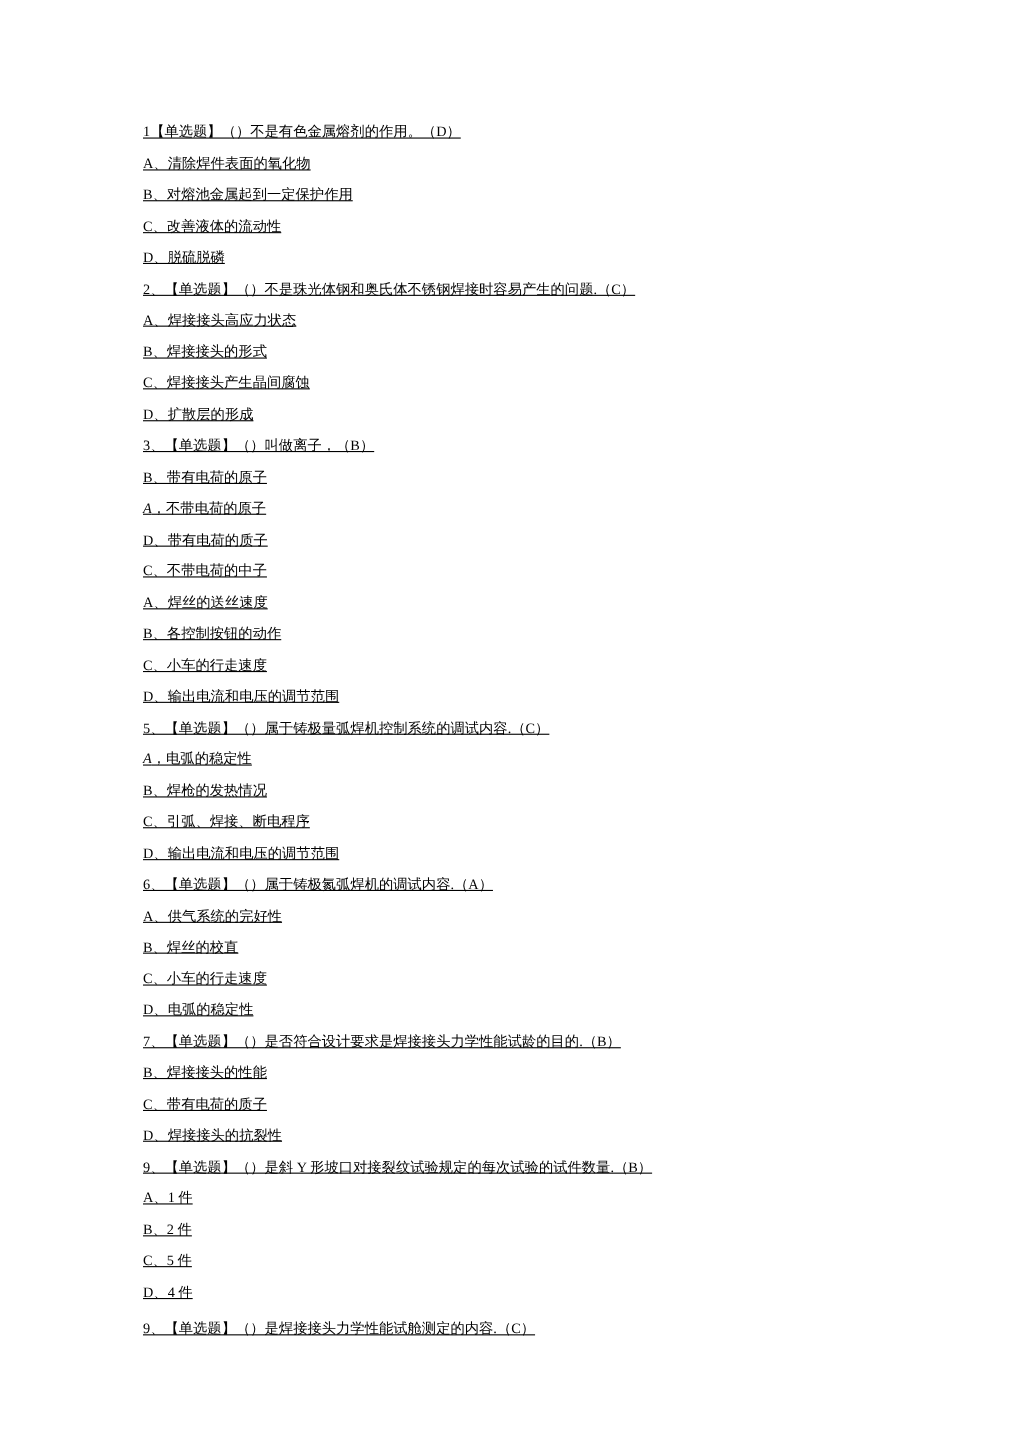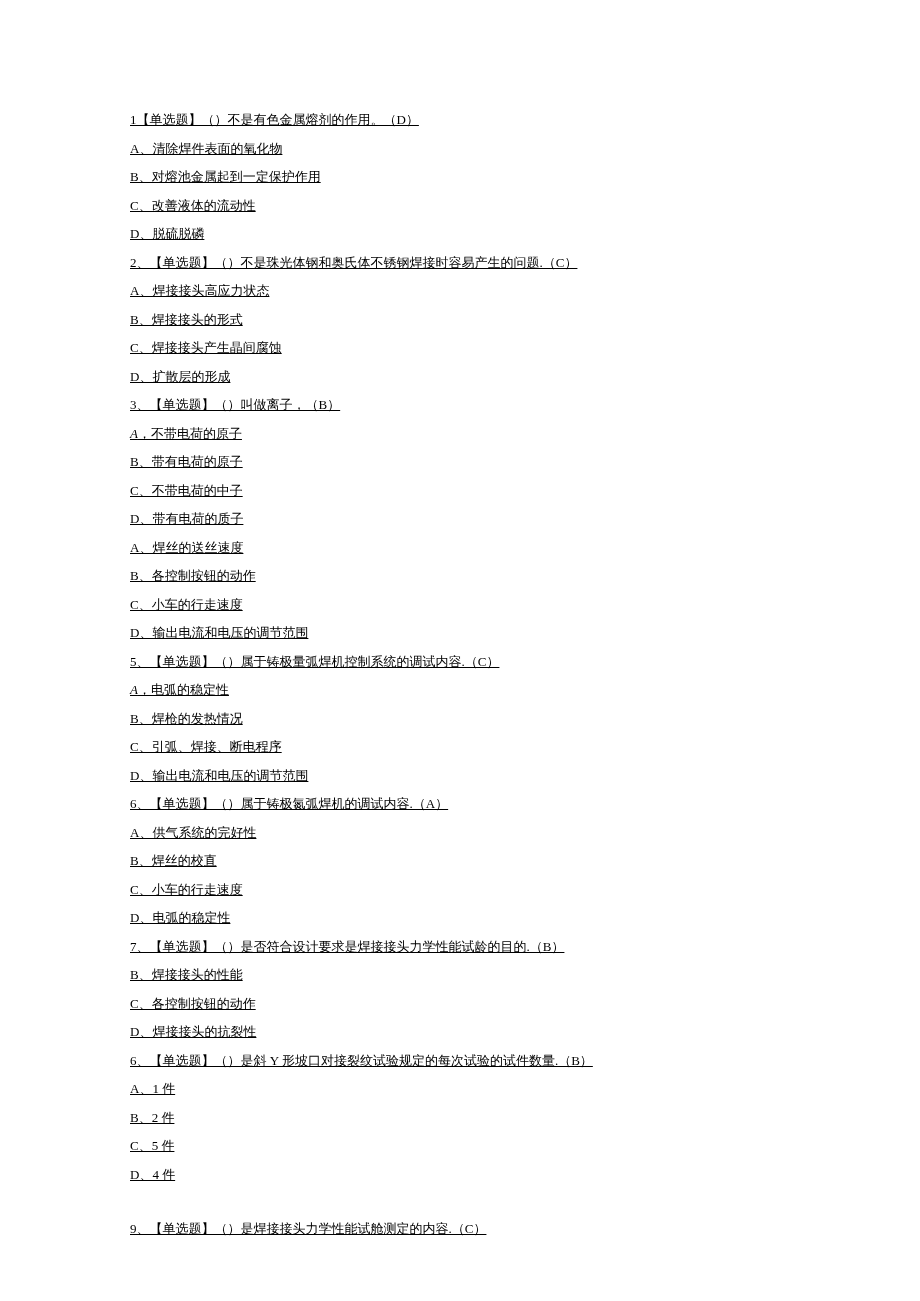--- a/index.html
+++ b/index.html
@@ -13,21 +13,21 @@
     padding: 110px 130px 40px 130px;
     font-size: 13px;
     line-height: 1.5;
     color: #000000;
   }
   .line {
     margin-bottom: 9px;
     text-decoration: underline;
   }
   .gap {
-    margin-top: 35px;
+    margin-top: 14px;
   }
   .italic-a {
     font-style: italic;
   }
 </style>
 </head>
 <body>
 
 <div class="page">
 
@@ -37,48 +37,48 @@
   <div class="line">C、改善液体的流动性</div>
   <div class="line">D、脱硫脱磷</div>
 
   <div class="line">2、【单选题】（）不是珠光体钢和奥氏体不锈钢焊接时容易产生的问题.（C）</div>
   <div class="line">A、焊接接头高应力状态</div>
   <div class="line">B、焊接接头的形式</div>
   <div class="line">C、焊接接头产生晶间腐蚀</div>
   <div class="line">D、扩散层的形成</div>
 
   <div class="line">3、【单选题】（）叫做离子，（B）</div>
+  <div class="line">B、带有电荷的原子</div>
   <div class="line"><span class="italic-a">A</span><span></span>，不带电荷的原子</div>
-  <div class="line">B、带有电荷的原子</div>
+  <div class="line">D、带有电荷的质子</div>
   <div class="line">C、不带电荷的中子</div>
-  <div class="line">D、带有电荷的质子</div>
 
   <div class="line">A、焊丝的送丝速度</div>
   <div class="line">B、各控制按钮的动作</div>
   <div class="line">C、小车的行走速度</div>
   <div class="line">D、输出电流和电压的调节范围</div>
 
   <div class="line">5、【单选题】（）属于铸极量弧焊机控制系统的调试内容.（C）</div>
   <div class="line"><span class="italic-a">A</span>，电弧的稳定性</div>
   <div class="line">B、焊枪的发热情况</div>
   <div class="line">C、引弧、焊接、断电程序</div>
   <div class="line">D、输出电流和电压的调节范围</div>
 
   <div class="line">6、【单选题】（）属于铸极氮弧焊机的调试内容.（A）</div>
   <div class="line">A、供气系统的完好性</div>
   <div class="line">B、焊丝的校直</div>
   <div class="line">C、小车的行走速度</div>
   <div class="line">D、电弧的稳定性</div>
 
   <div class="line">7、【单选题】（）是否符合设计要求是焊接接头力学性能试龄的目的.（B）</div>
   <div class="line">B、焊接接头的性能</div>
-  <div class="line">C、各控制按钮的动作</div>
+  <div class="line">C、带有电荷的质子</div>
   <div class="line">D、焊接接头的抗裂性</div>
 
-  <div class="line">6、【单选题】（）是斜 Y 形坡口对接裂纹试验规定的每次试验的试件数量.（B）</div>
+  <div class="line">9、【单选题】（）是斜 Y 形坡口对接裂纹试验规定的每次试验的试件数量.（B）</div>
   <div class="line">A、1 件</div>
   <div class="line">B、2 件</div>
   <div class="line">C、5 件</div>
   <div class="line">D、4 件</div>
 
   <div class="line gap">9、【单选题】（）是焊接接头力学性能试舱测定的内容.（C）</div>
 
 </div>
 
 </body></html>

